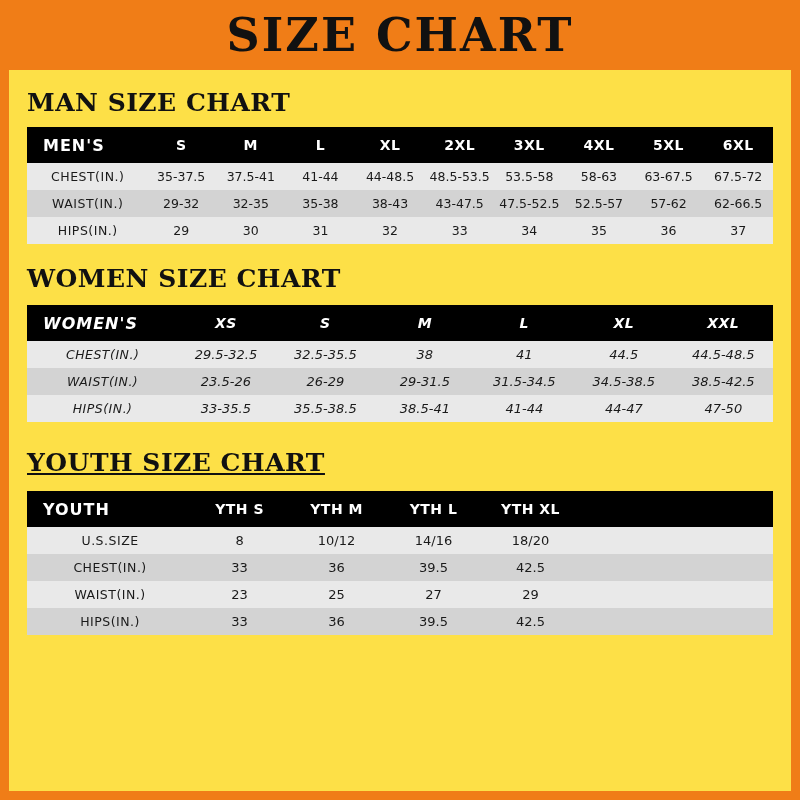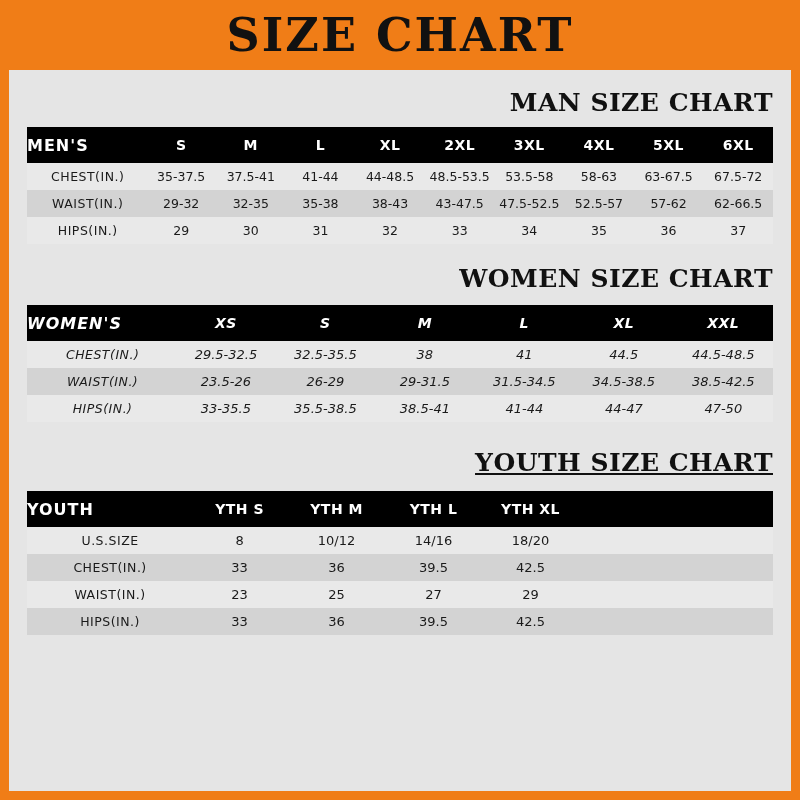--- a/index.html
+++ b/index.html
@@ -5,21 +5,21 @@
   * { box-sizing: border-box; }
   html, body {
     margin: 0; padding: 0;
     width: 800px; height: 800px;
     background: #ffffff;
     font-family: "DejaVu Sans", sans-serif;
   }
   .page {
     width: 800px; height: 800px;
     position: relative;
-    background: #e5e5e5;
+    background: #fde047;
     border-left: 9px solid #f07d17;
     border-right: 9px solid #f07d17;
     border-bottom: 9px solid #f07d17;
     overflow: hidden;
   }
   .header-bar {
     height: 70px;
     background: #f07d17;
     display: flex;
     align-items: center;
@@ -31,21 +31,21 @@
     font-weight: bold;
     font-size: 46px;
     letter-spacing: 2px;
     color: #111111;
     line-height: 1;
   }
   .content {
     padding: 0 18px;
   }
   .section-title {
-    text-align: right;
+    text-align: left;
     font-family: "DejaVu Serif", serif;
     font-weight: bold;
     font-size: 25px;
     color: #111111;
     letter-spacing: 0.5px;
   }
   .t1 { margin-top: 18px; margin-bottom: 10px; }
   .t2 { margin-top: 20px; margin-bottom: 12px; }
   .t3 { margin-top: 26px; margin-bottom: 14px; text-decoration: underline; }
 
@@ -67,20 +67,21 @@
   table.size thead th {
     background: #000000;
     color: #ffffff;
     font-weight: bold;
     font-size: 14px;
     height: 36px;
     letter-spacing: 0.5px;
   }
   table.size thead th.rowlabel {
     text-align: left;
+    padding-left: 16px;
     font-size: 16px;
     letter-spacing: 1px;
   }
   table.size tbody tr.odd td { background: #e9e9e9; }
   table.size tbody tr.even td { background: #d3d3d3; }
   table.size tbody td.rowlabel {
     font-weight: normal;
     letter-spacing: 0.5px;
     font-size: 12.5px;
     padding-left: 2px;

